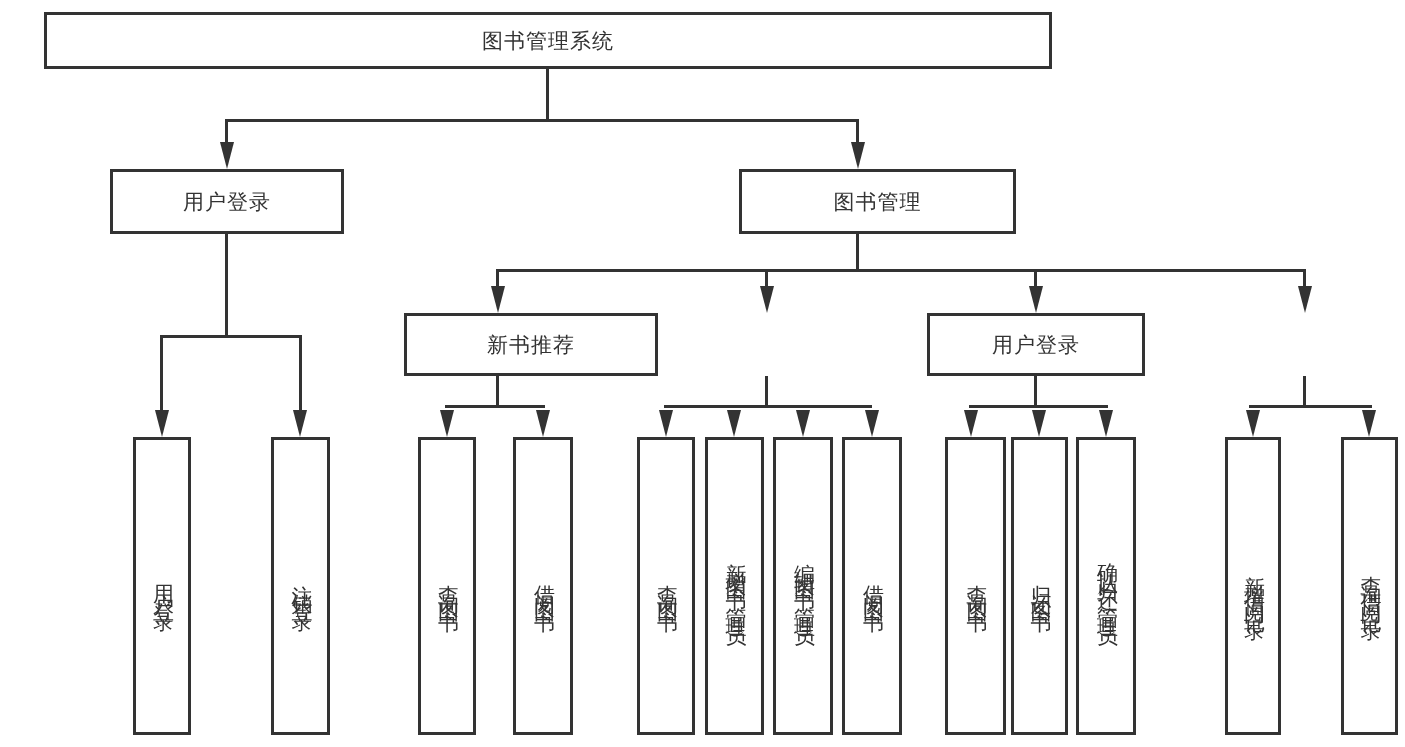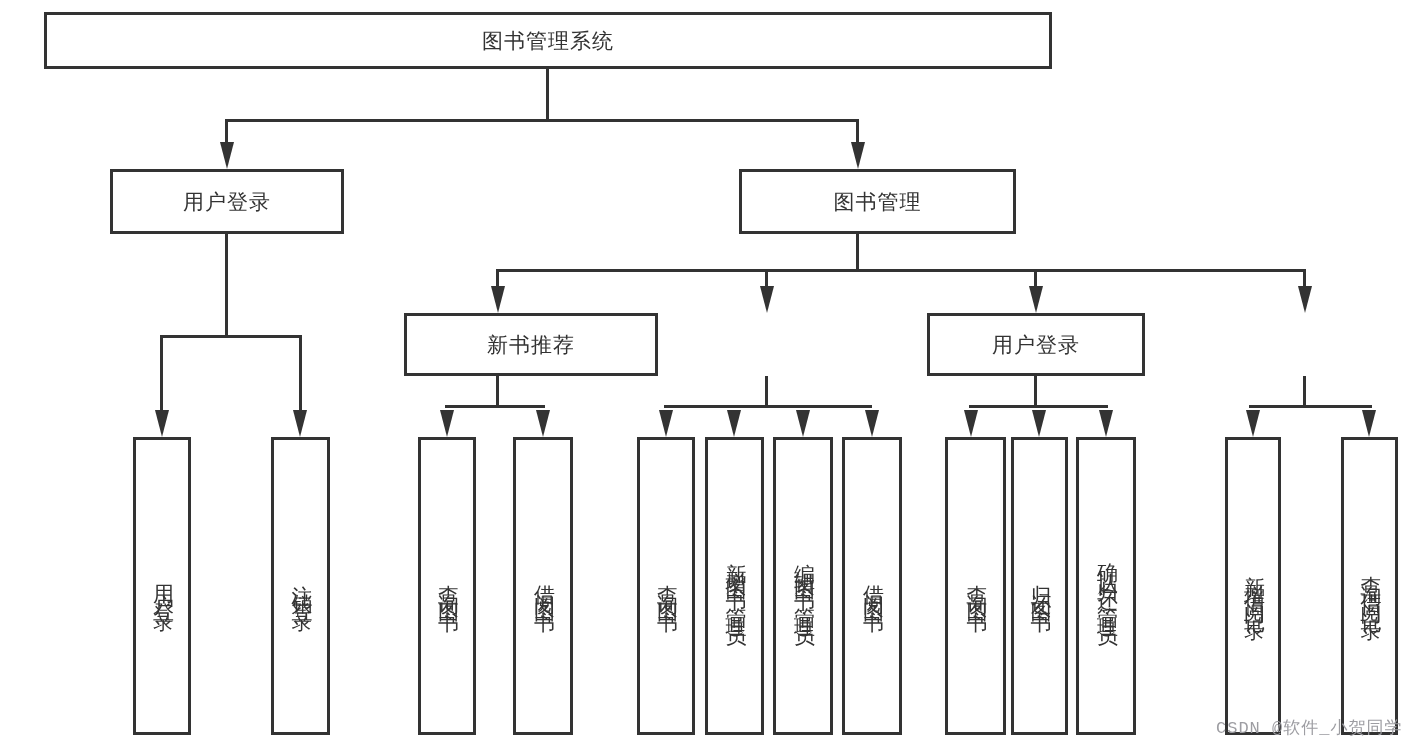--- a/index.html
+++ b/index.html
@@ -130,15 +130,14 @@
     <span class="vtext">确认归还（管理员）</span>
   </div>
 
   <div class="leaf" style="left:1197px;top:437px;width:56px;height:298px">
     <span class="vtext">新增借阅记录</span>
   </div>
   <div class="leaf" style="left:1313px;top:437px;width:57px;height:298px">
     <span class="vtext">查询借阅记录</span>
   </div>
 
-  <div class="watermark">CSDN @软件_小贺同学</div>
 
 </div>
 
 </body></html>

